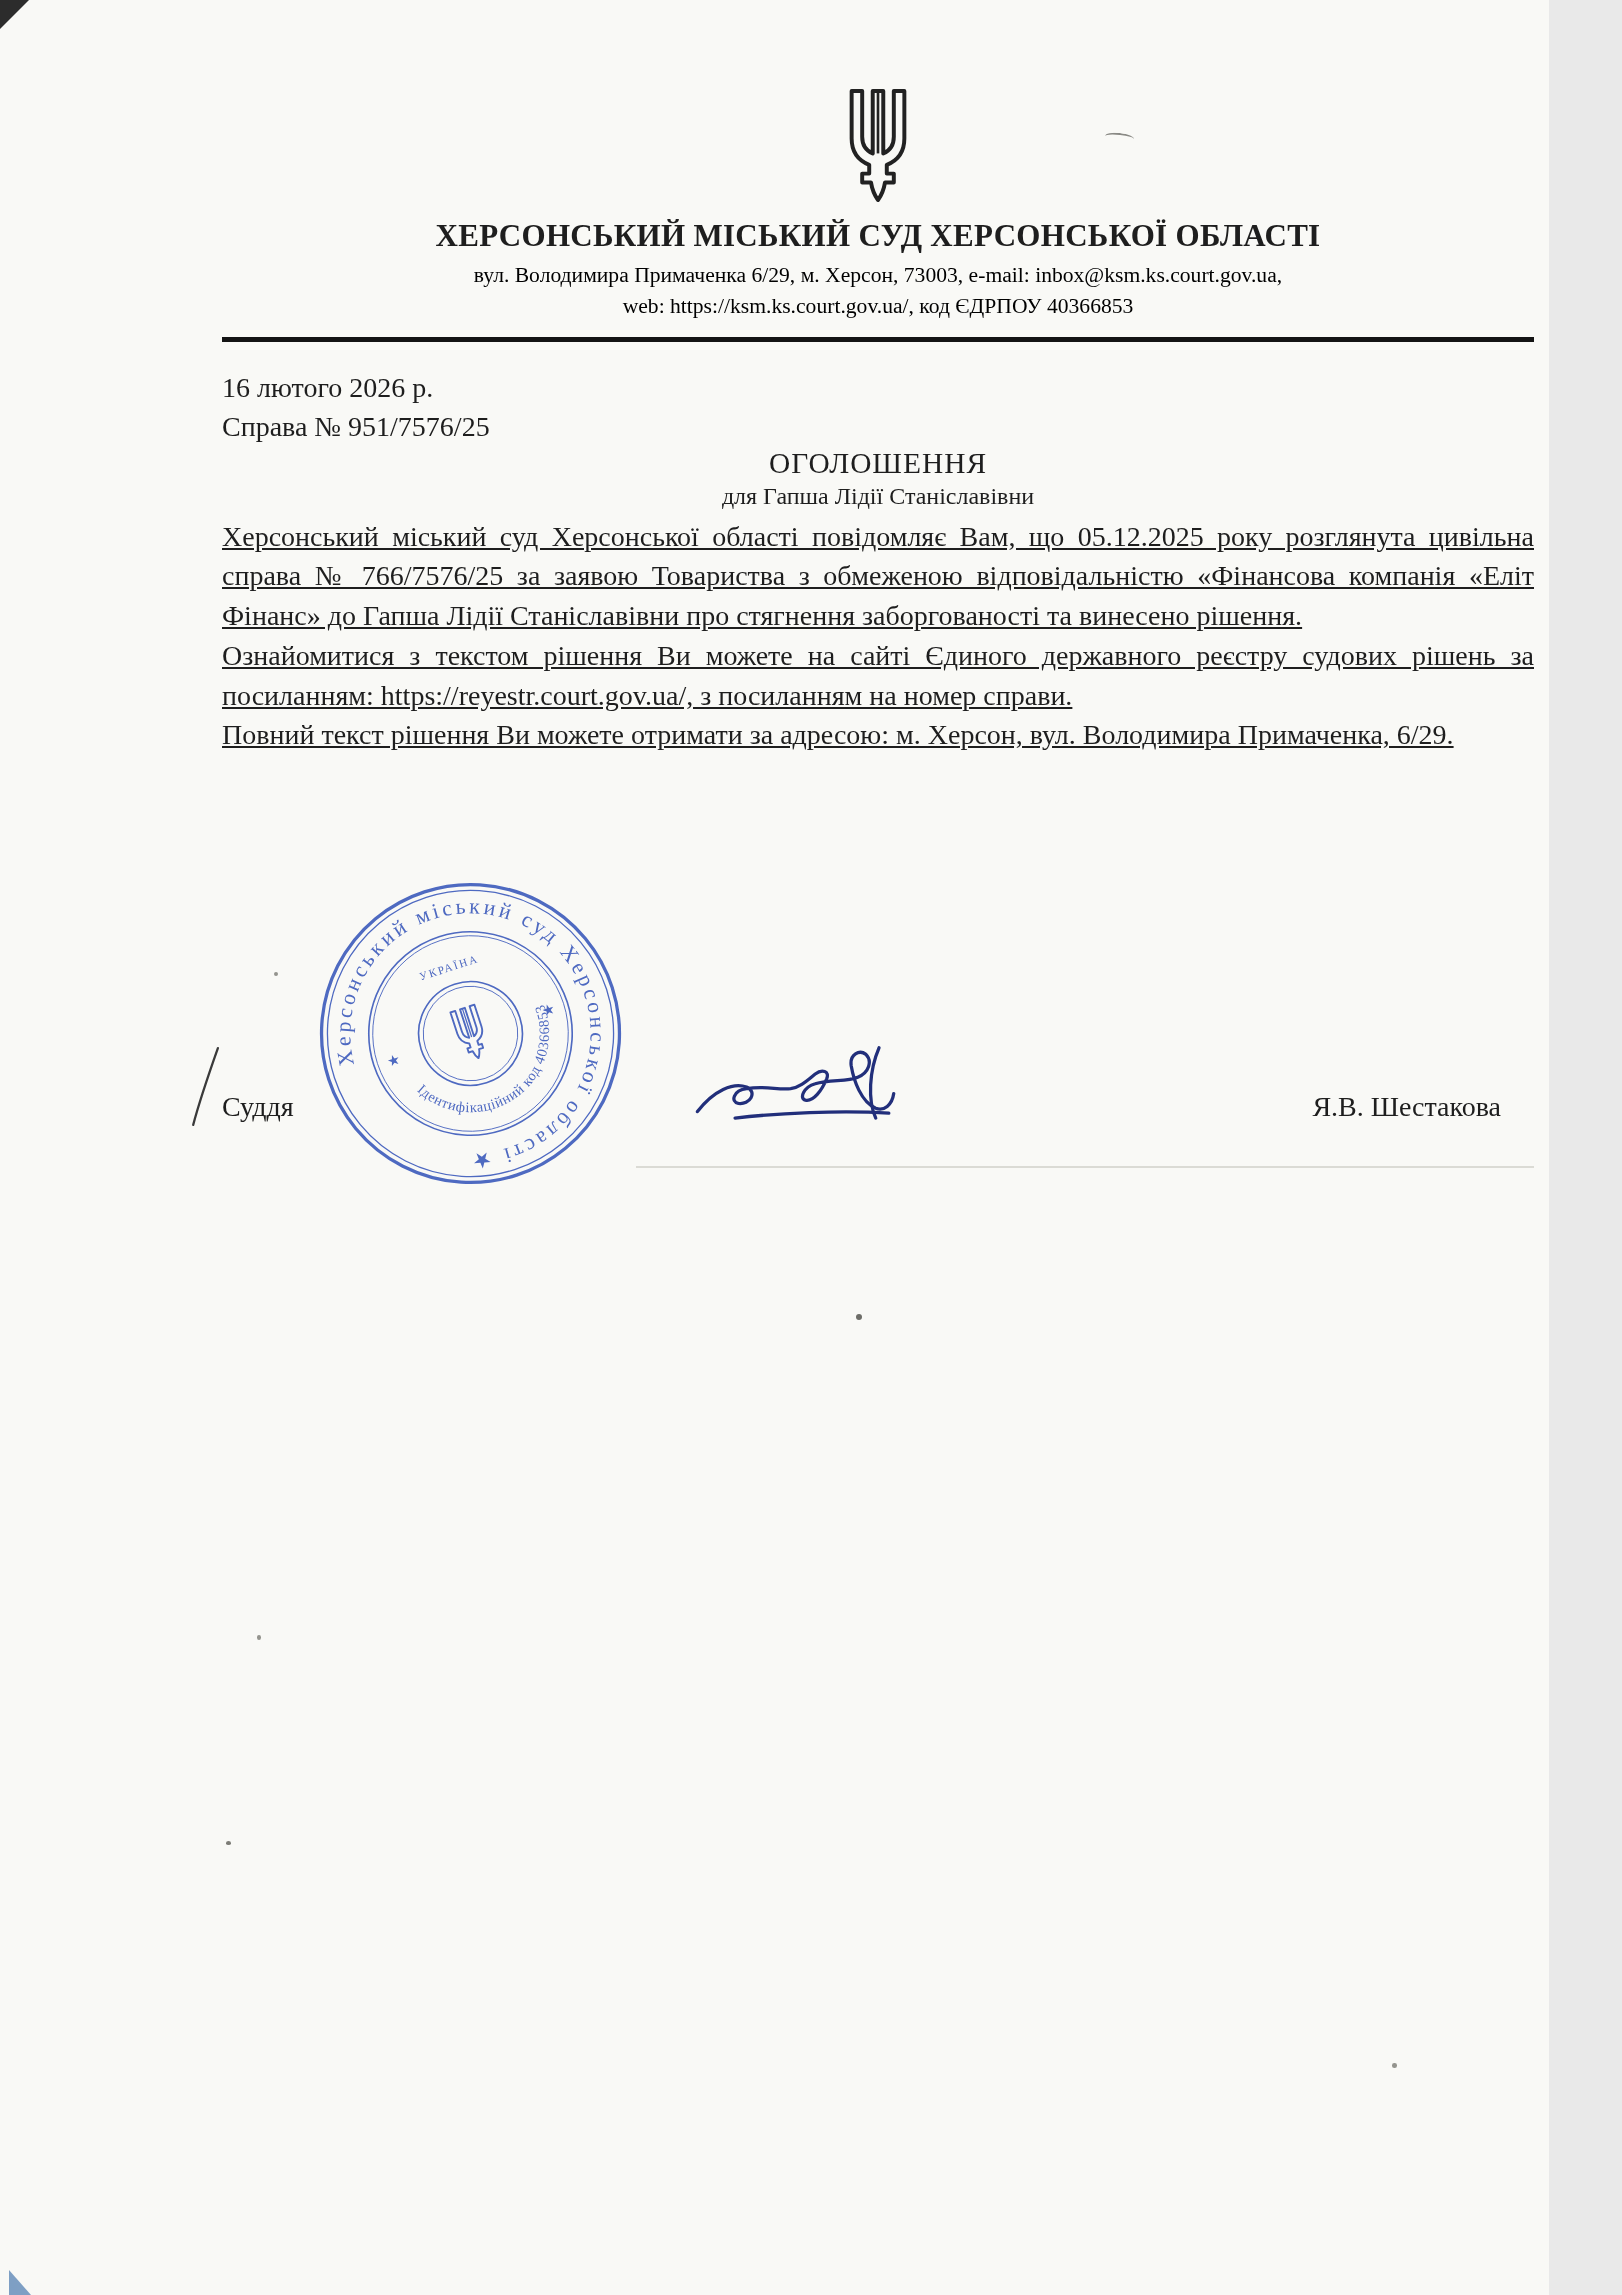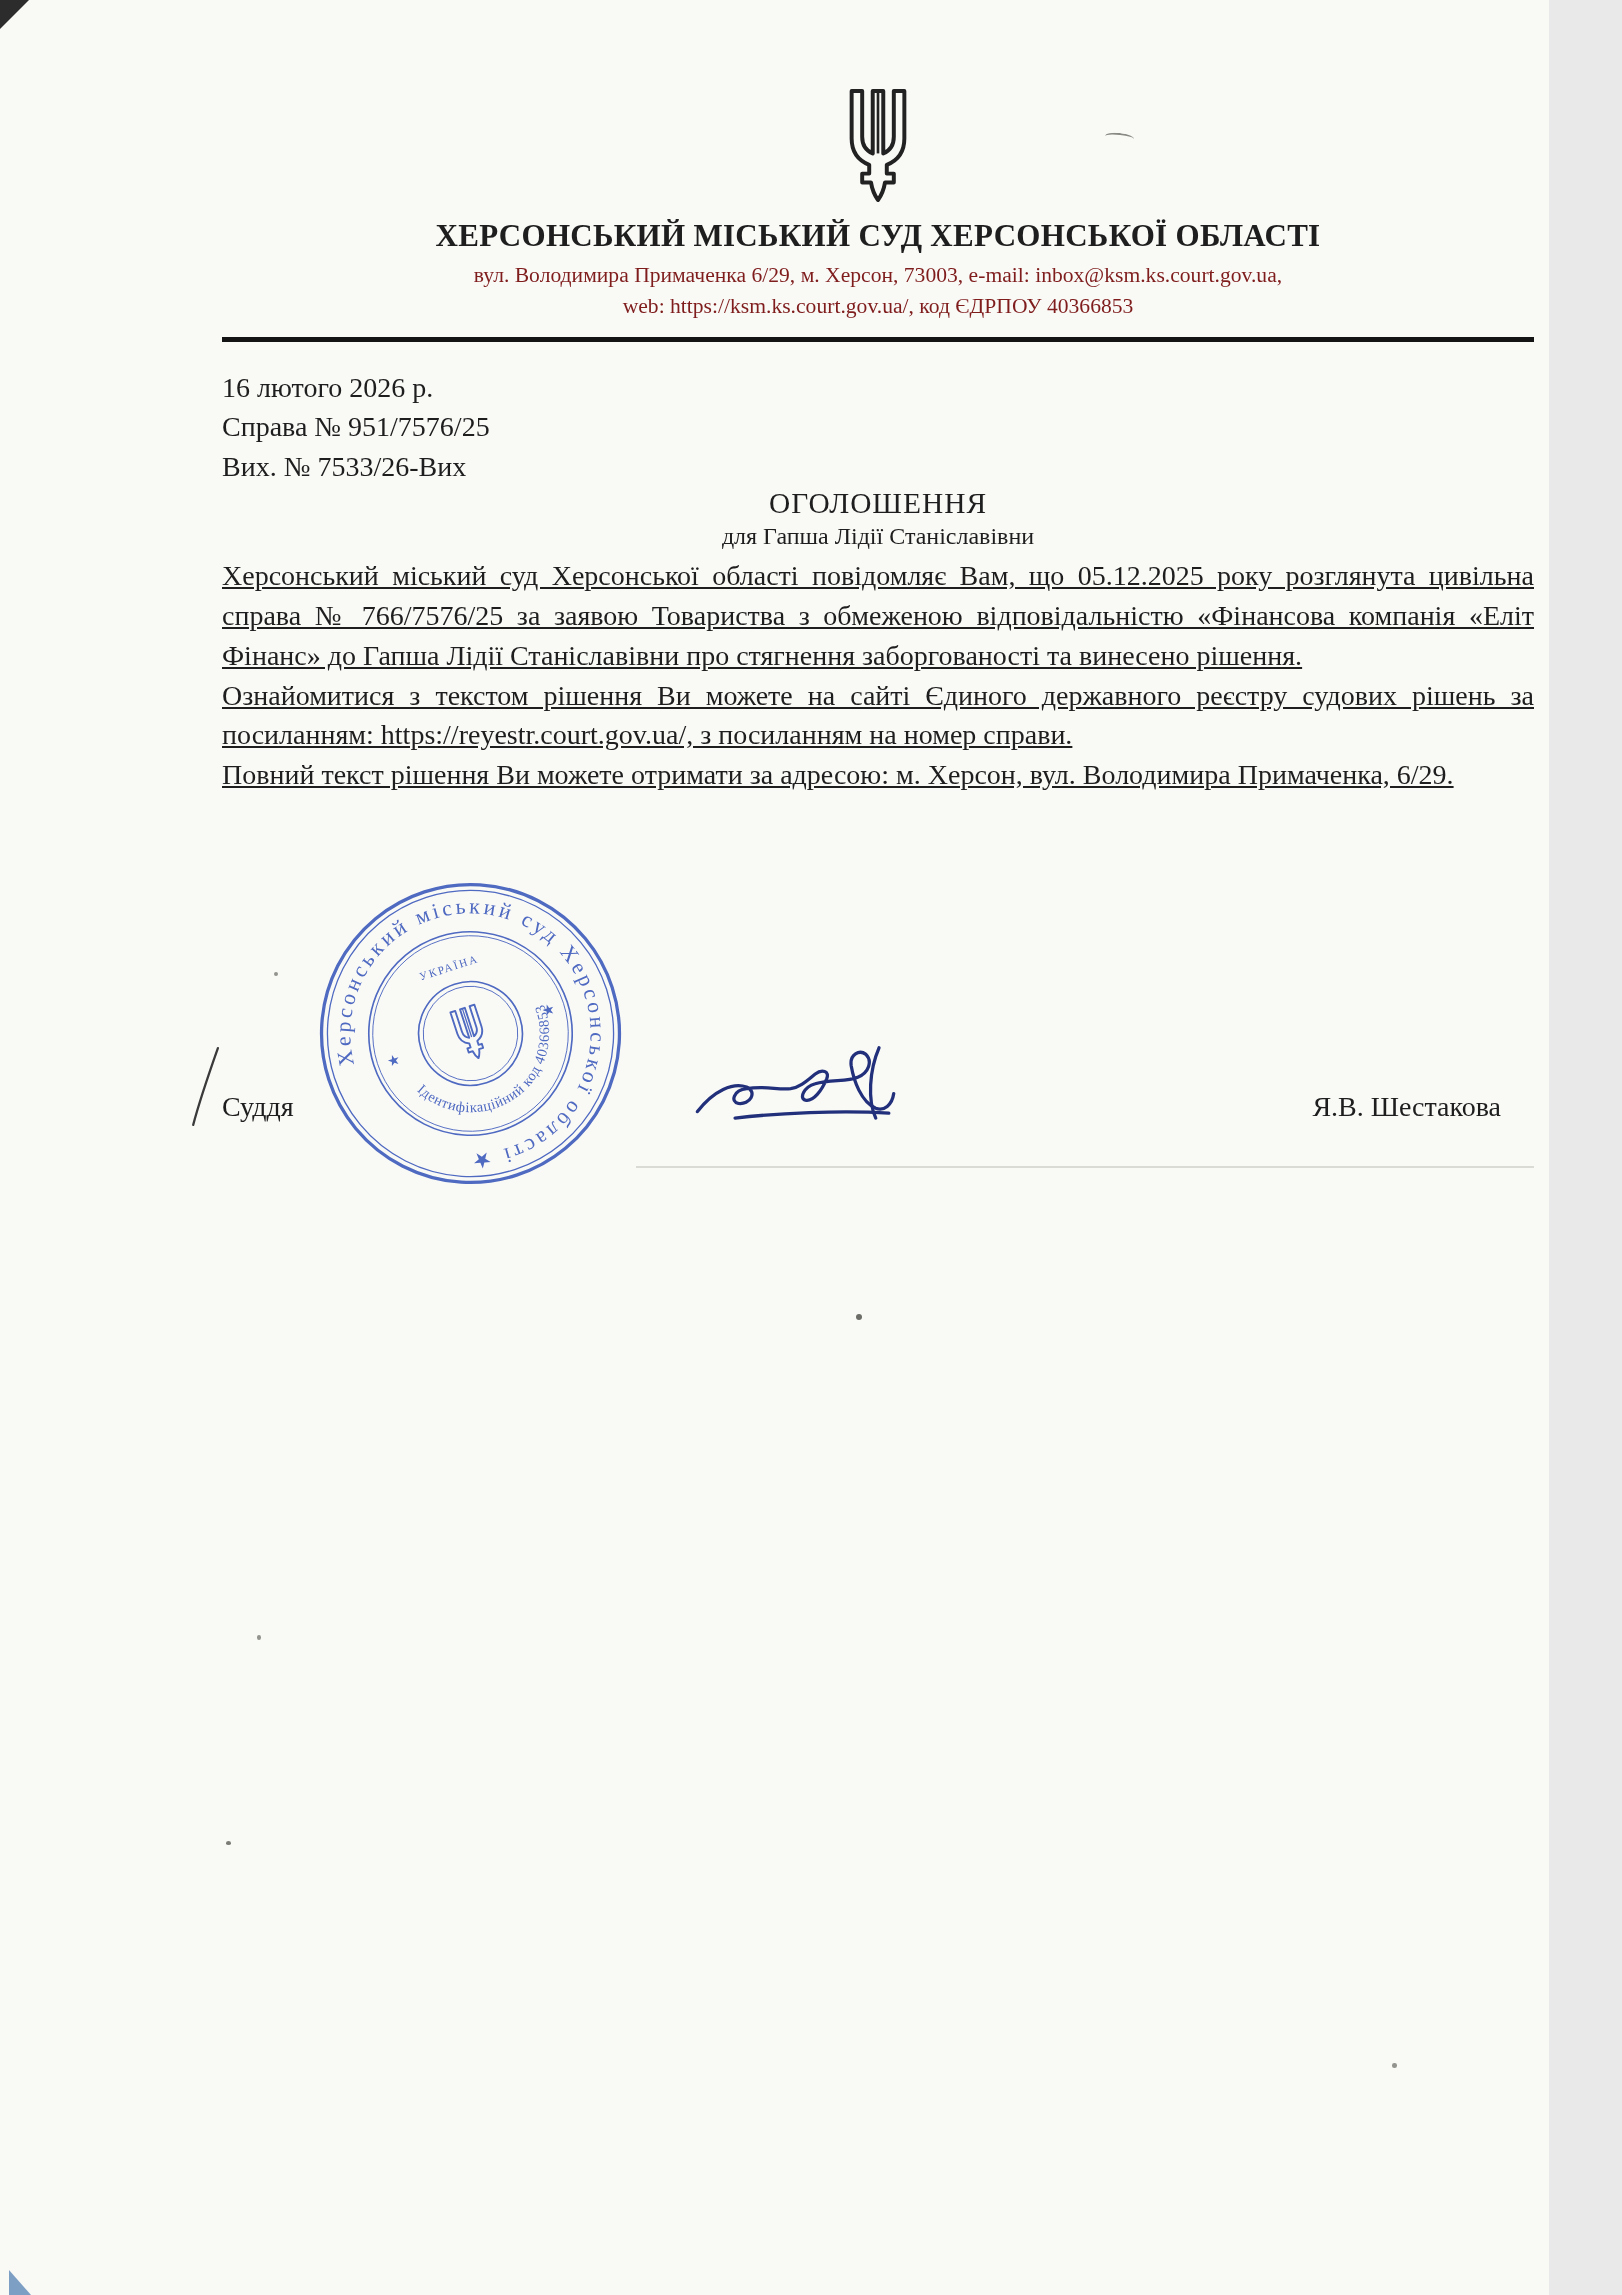--- a/index.html
+++ b/index.html
@@ -6,21 +6,21 @@
   html,body { background:#e9e9e9; }
   .page {
     position:relative; width:1549px; height:2295px;
     background:#f9f9f6; overflow:hidden;
     font-family:"Liberation Serif","DejaVu Serif",serif;
     color:#1e1e1e;
   }
   .content { position:absolute; left:222px; top:0; width:1312px; }
   .emblem { width:88px; height:123px; margin:84px auto 10.5px auto; display:block; color:#222; }
   .court-name { text-align:center; font-weight:bold; font-size:31px; letter-spacing:0.3px; }
-  .addr { text-align:center; font-size:21.6px; line-height:1.45; margin-top:6.5px; color:#7f1d1d; }
+  .addr { text-align:center; font-size:21.6px; line-height:1.45; margin-top:6.5px; color:#000000; }
   .rule { height:4.6px; background:#141414; margin-top:14.4px; }
   .meta { margin-top:26px; font-size:28px; line-height:1.42; }
   .doc-title { text-align:center; font-size:29.4px; letter-spacing:1px; }
   .addressee { text-align:center; font-size:24px; margin-top:3px; }
   .body-text { font-size:28px; line-height:1.42; text-align:justify; margin-top:6.5px; }
   .body-text p { margin:0;text-decoration:underline; }
   .sig-row {
     position:absolute; left:222px; top:1091px; width:1312px;
     display:flex; justify-content:space-between; align-items:flex-end;
     font-size:28px; padding-right:33px; z-index:2;
@@ -77,21 +77,20 @@
     <div class="addr">
       <div>вул. Володимира Примаченка  6/29, м. Херсон, 73003, e-mail: inbox@ksm.ks.court.gov.ua,</div>
       <div>web: https://ksm.ks.court.gov.ua/, код ЄДРПОУ 40366853</div>
     </div>
 
     <div class="rule"></div>
 
     <div class="meta">
       <div>16 лютого 2026 р.</div>
       <div>Справа № 951/7576/25</div>
-      <div>Вих. № 7533/26-Вих</div>
     </div>
 
     <div class="doc-title">ОГОЛОШЕННЯ</div>
     <div class="addressee">для Гапша Лідії Станіславівни</div>
 
     <div class="body-text">
       <p>Херсонський міський суд Херсонської області повідомляє Вам, що 05.12.2025 року розглянута цивільна справа № 766/7576/25 за заявою Товариства з обмеженою відповідальністю «Фінансова компанія «Еліт Фінанс» до Гапша Лідії Станіславівни про стягнення заборгованості та винесено рішення.</p>
       <p>Ознайомитися з текстом рішення Ви можете на сайті Єдиного державного реєстру судових рішень за посиланням: https://reyestr.court.gov.ua/, з посиланням на номер справи.</p>
       <p>Повний текст рішення Ви можете отримати за адресою: м. Херсон, вул. Володимира Примаченка, 6/29.</p>
     </div>

